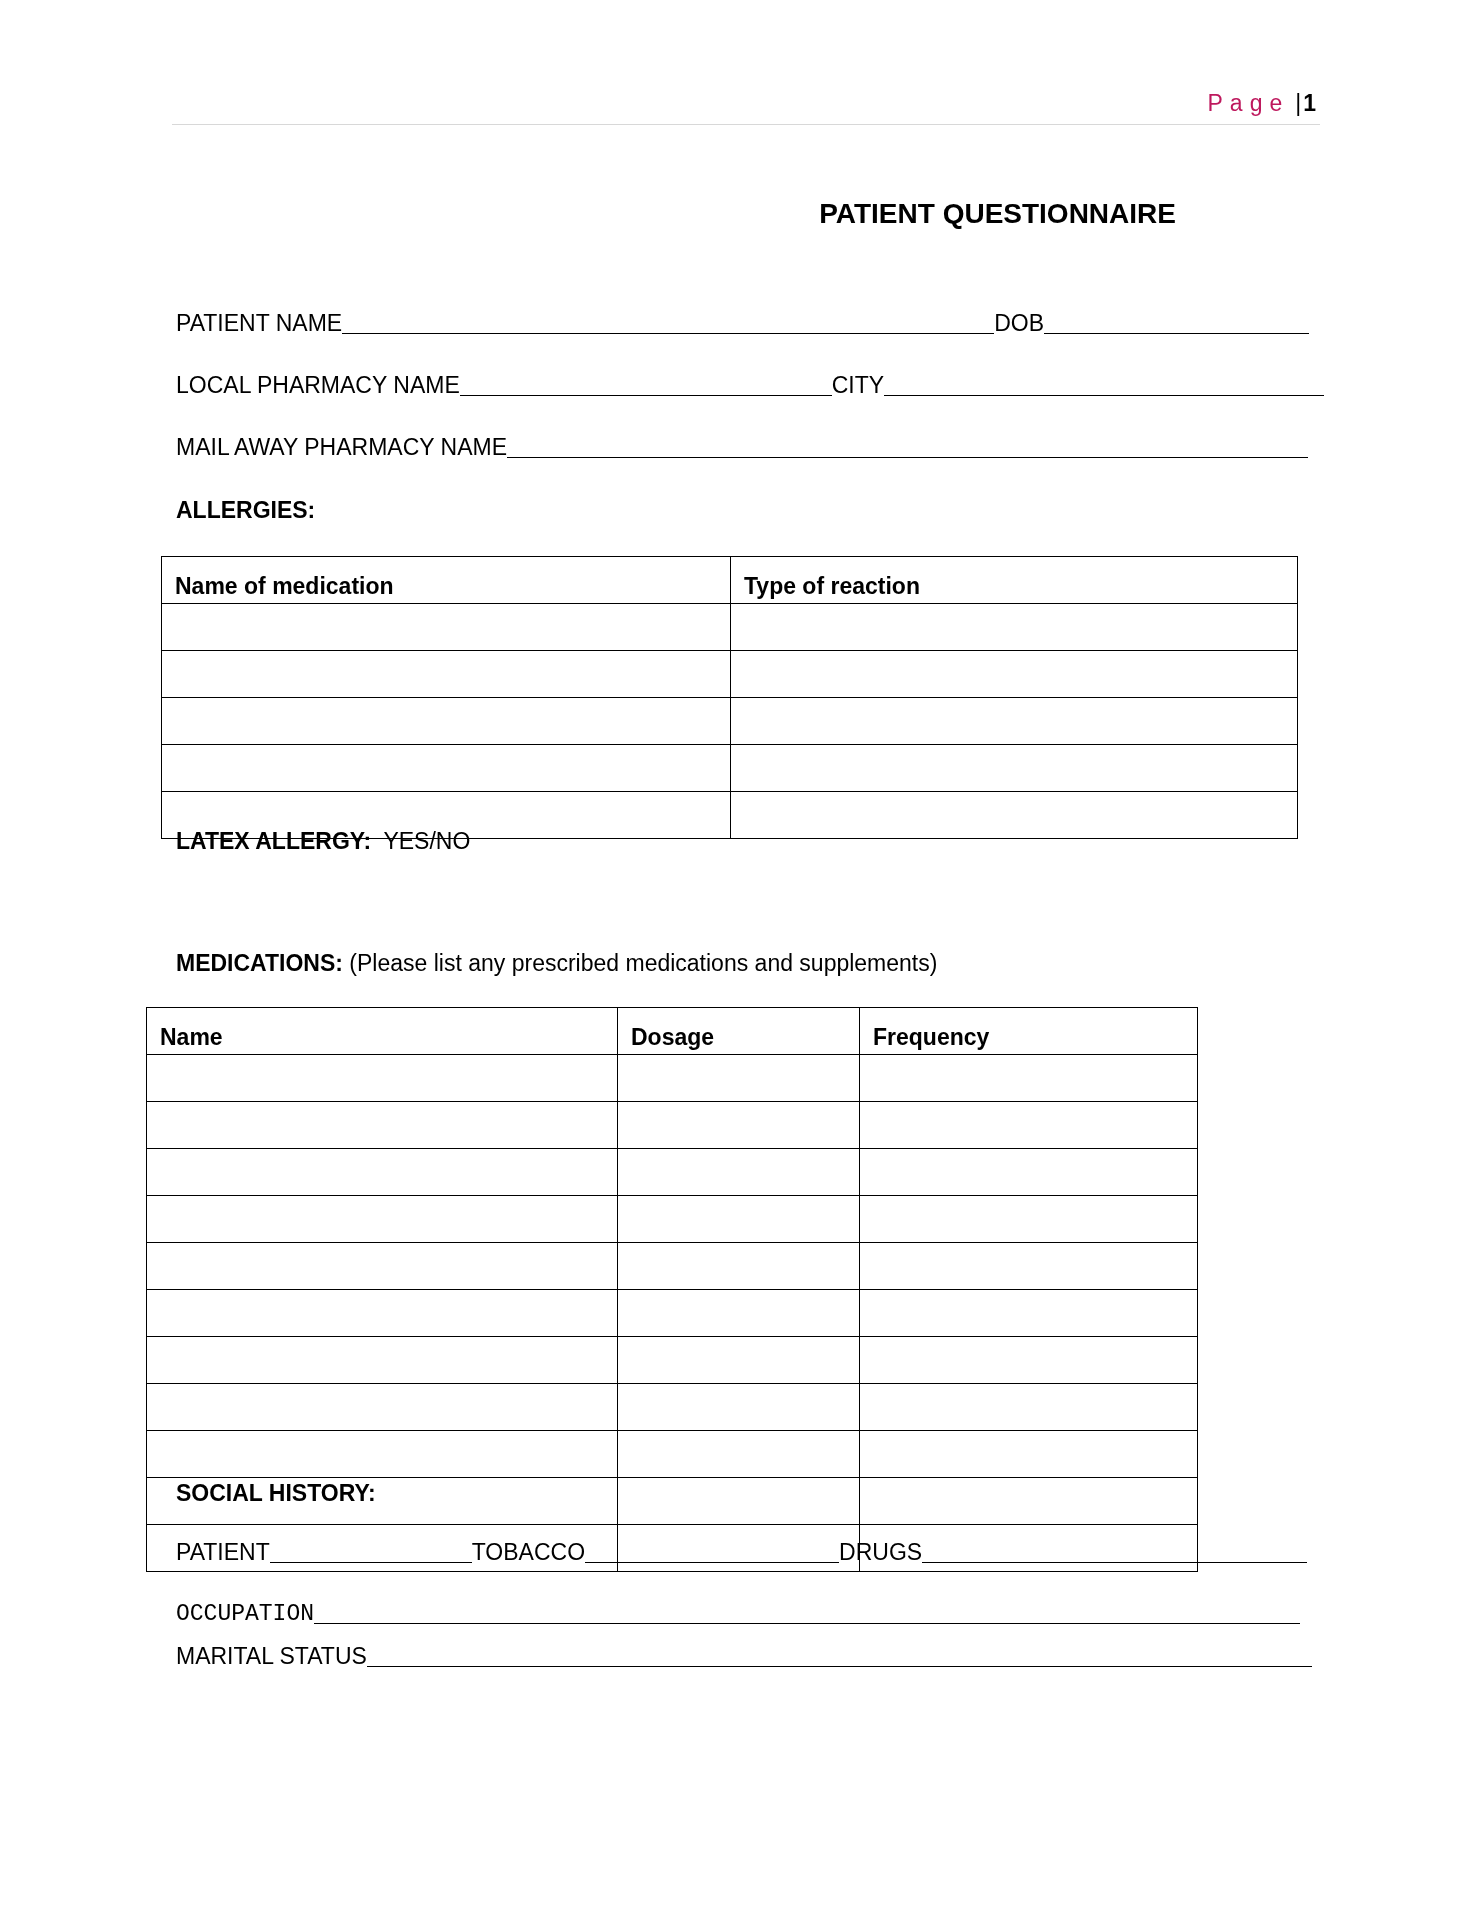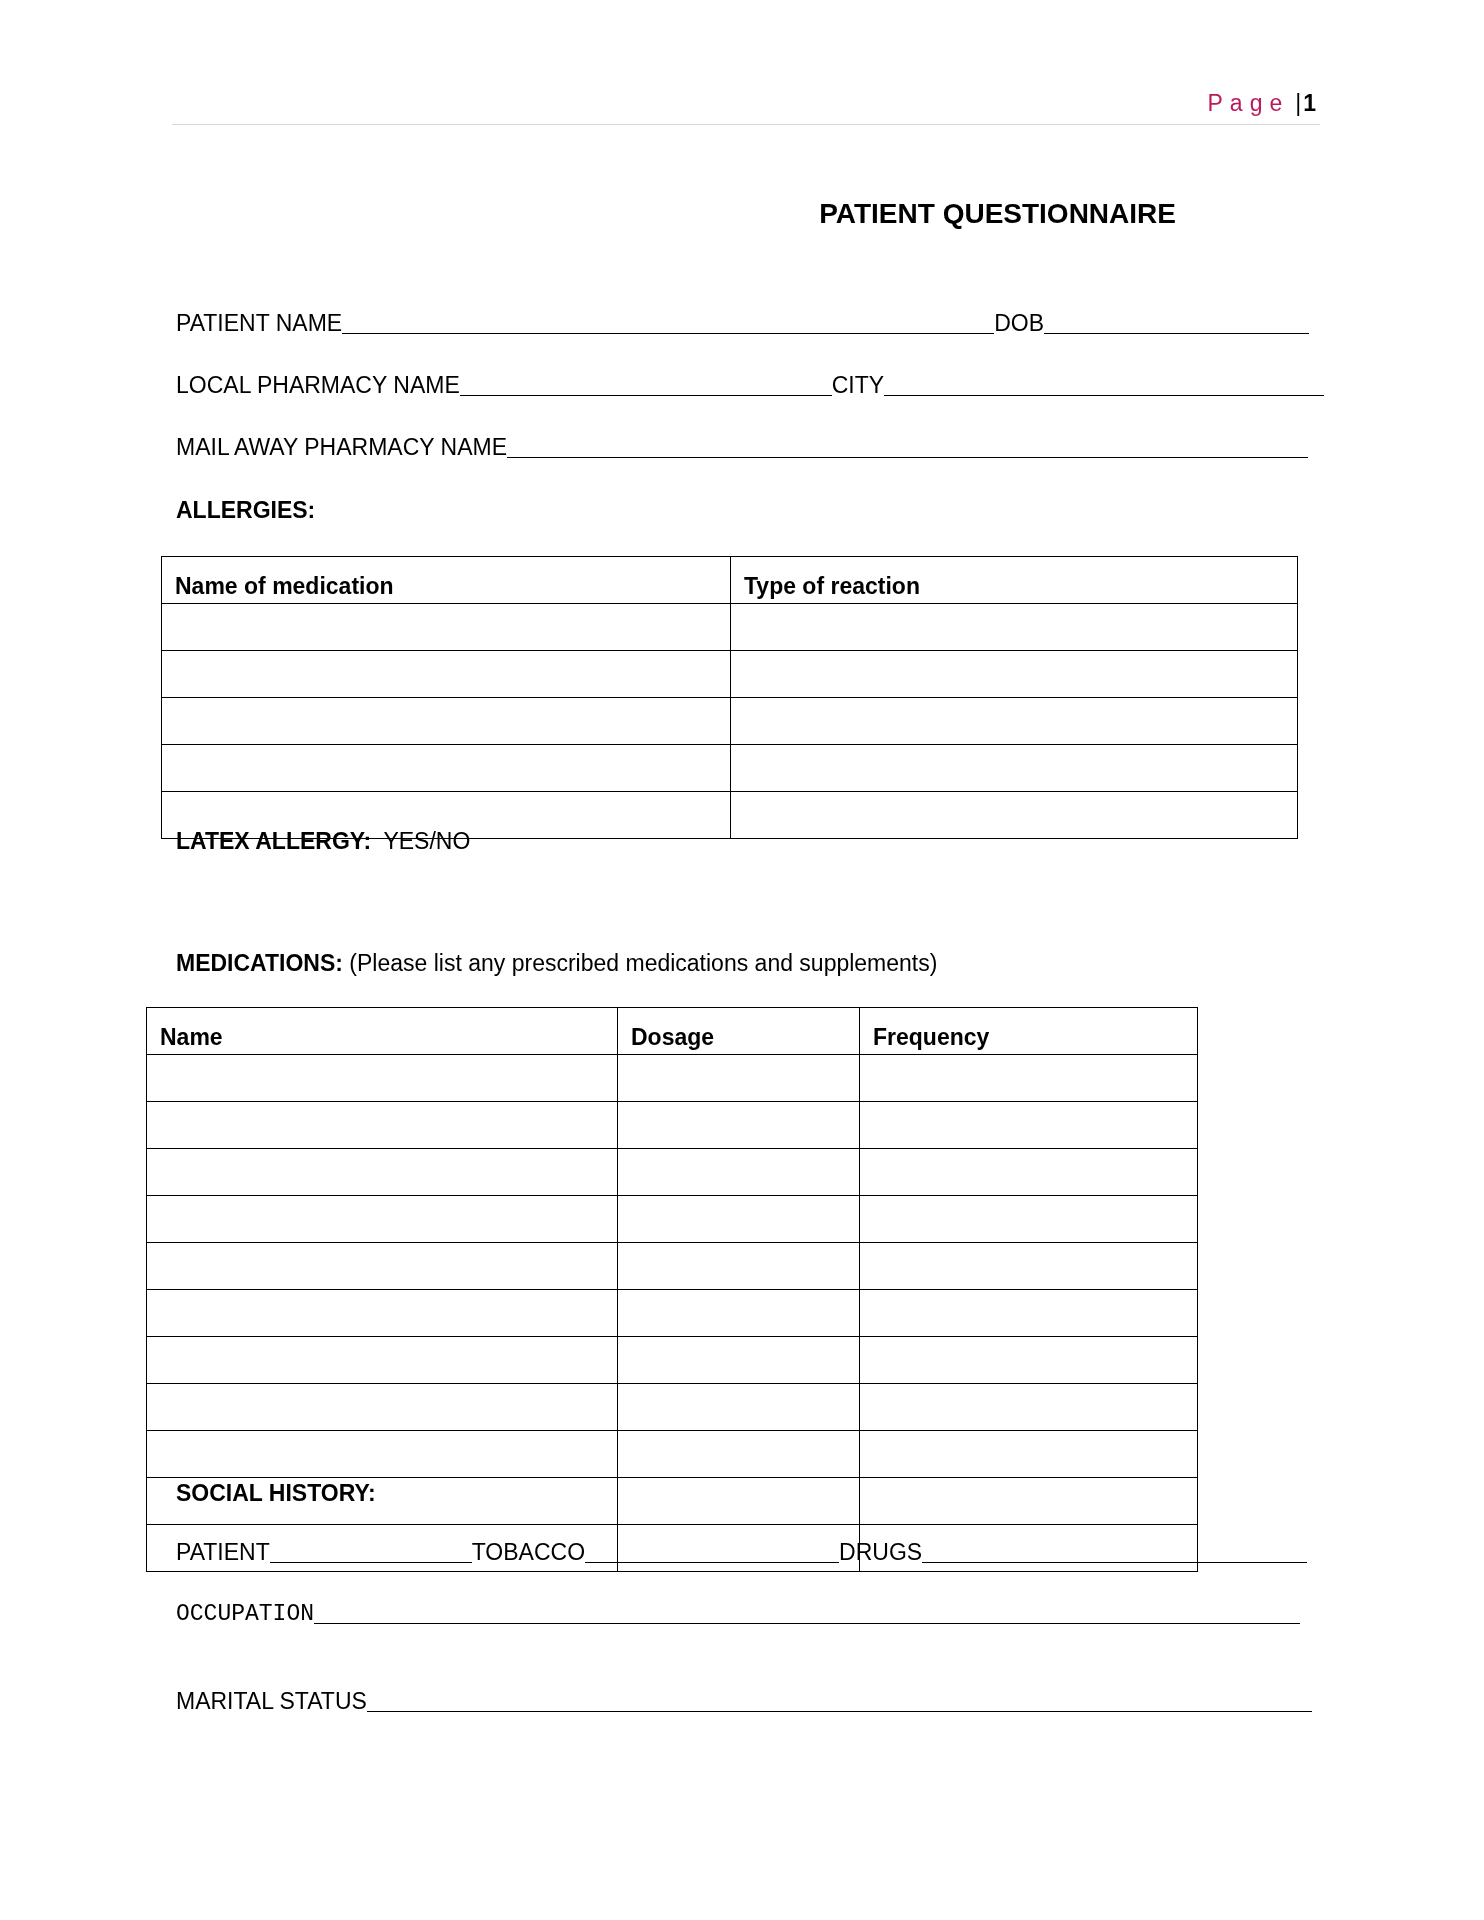--- a/index.html
+++ b/index.html
@@ -168,16 +168,16 @@
   <span class="blank" style="width:254px"></span>
   <span>DRUGS</span>
   <span class="blank" style="width:385px"></span>
 </div>
 
 <div class="line" style="top:1601px;font-family:Liberation Mono, monospace;">
   <span>OCCUPATION</span>
   <span class="blank" style="width:986px"></span>
 </div>
 
-<div class="line" style="top:1688px;">
+<div class="line" style="top:1643px;">
   <span>MARITAL STATUS</span>
   <span class="blank" style="width:945px"></span>
 </div>
 
 </body></html>

